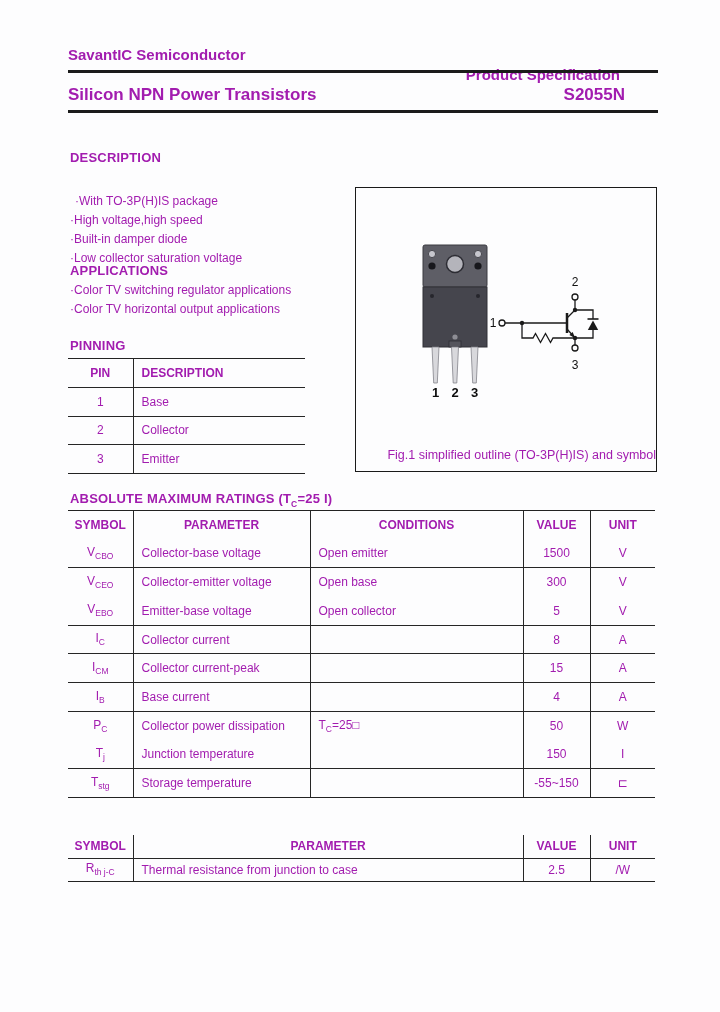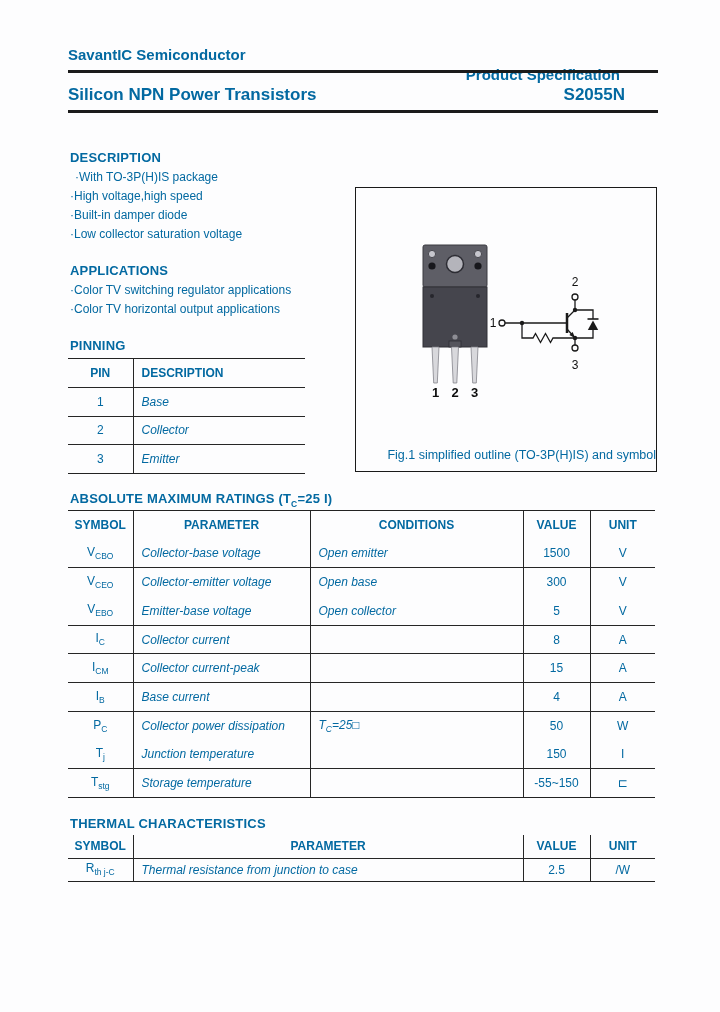--- a/index.html
+++ b/index.html
@@ -1,32 +1,32 @@
 <!DOCTYPE html>
 <html><head>
 <meta charset="utf-8">
 <style>
   html,body { margin:0; padding:0; background:#fdfdfe; }
   .page { position:relative; width:720px; height:894px; background:#fdfdfe;
-          font-family:"Liberation Sans", sans-serif; color:#0369a1; overflow:hidden; }
+          font-family:"Liberation Sans", sans-serif; color:#a21caf; overflow:hidden; }
   .abs { position:absolute; }
   .b { font-weight:bold; }
   .rule { position:absolute; background:#1b1b1b; height:3px; }
   .sec-h { font-size:13px; font-weight:bold; letter-spacing:0.2px; }
   .item { font-size:12px; height:19px; line-height:19px; white-space:nowrap; }
-  .indent { padding-left:5px; }
+  .indent { padding-left:5px;margin-top:24px; }
   table { border-collapse:collapse; table-layout:fixed; position:absolute; }
   td,th { padding:0; font-size:12px; white-space:nowrap; overflow:hidden; vertical-align:middle; }
   th { font-weight:bold; text-align:center; }
   .v  { border-left:1.3px solid #262626; }
   tr.tt>th, tr.tt>td { border-top:1.6px solid #222;margin-left:44px; }
   tr.bt>td, tr.bt>th { border-top:1.3px solid #262626; }
   tr.bb>td { border-bottom:1.4px solid #222; }
   td.ctr { text-align:center; }
-  td.lft { text-align:left; padding-left:8px;font-style:italic; }
+  td.lft { text-align:left; padding-left:8px; }
   sub { font-size:8.5px; }
   .pin-t tr { height:28.75px; }
   .amr-t tr { height:28.7px; }
   .thm-t tr { height:23px; }
   .figbox { position:absolute; left:355px; top:187px; width:300px; height:283px;
             border:1.5px solid #1a1a1a; background:#fdfdfe; }
   .caption { position:absolute; left:0; top:260px; width:100%; text-align:right;
              font-size:12.5px; font-weight:normal; }
   svg text { font-family:"Liberation Sans", sans-serif; }
 </style>
@@ -214,21 +214,20 @@
     <tr class="bt bb">
       <td class="ctr"><span>T</span><sub>stg</sub></td>
       <td class="v lft">Storage temperature</td>
       <td class="v lft"></td>
       <td class="v ctr">-55~150</td>
       <td class="v ctr">⊏</td>
     </tr>
   </tbody>
     </table>
 
-  <div class="abs sec-h" style="left:70px; top:816px;">THERMAL CHARACTERISTICS</div>
   <table class="thm-t" style="left:68px; top:835px; width:587px;">
     <colgroup>
       <col style="width:65px">
         <col style="width:390px">
         <col style="width:67px">
         <col style="width:65px">
     </colgroup>
     <tbody>
         <tr>
       <th>SYMBOL</th>

